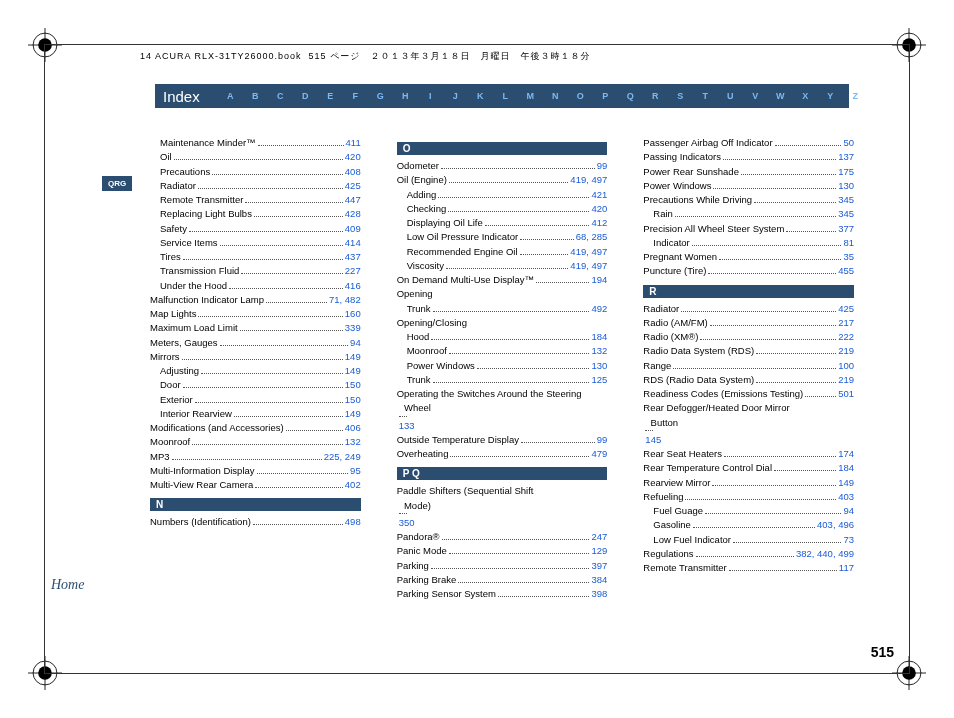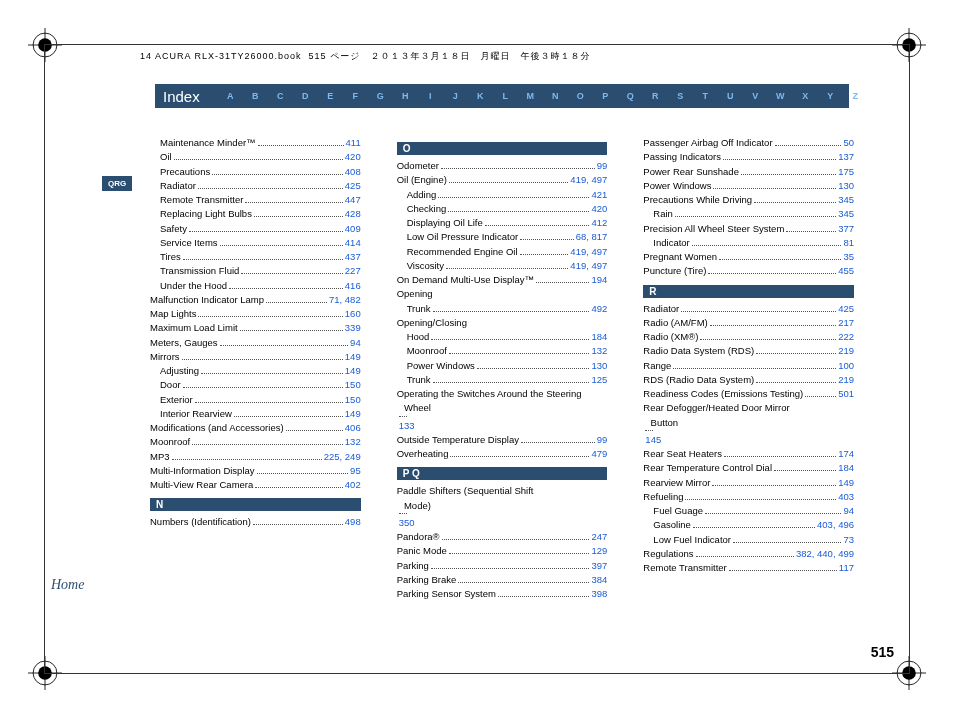--- a/index.html
+++ b/index.html
@@ -322,21 +322,21 @@
         <span class="label">Checking</span>
         <span class="dots"></span>
         <span class="pages">420</span>
       </div><div class="entry sub">
         <span class="label">Displaying Oil Life</span>
         <span class="dots"></span>
         <span class="pages">412</span>
       </div><div class="entry sub">
         <span class="label">Low Oil Pressure Indicator</span>
         <span class="dots"></span>
-        <span class="pages">68, 817</span>
+        <span class="pages">68, 285</span>
       </div><div class="entry sub">
         <span class="label">Recommended Engine Oil</span>
         <span class="dots"></span>
         <span class="pages">419, 497</span>
       </div><div class="entry sub">
         <span class="label">Viscosity</span>
         <span class="dots"></span>
         <span class="pages">419, 497</span>
       </div><div class="entry">
         <span class="label">On Demand Multi-Use Display™</span>

